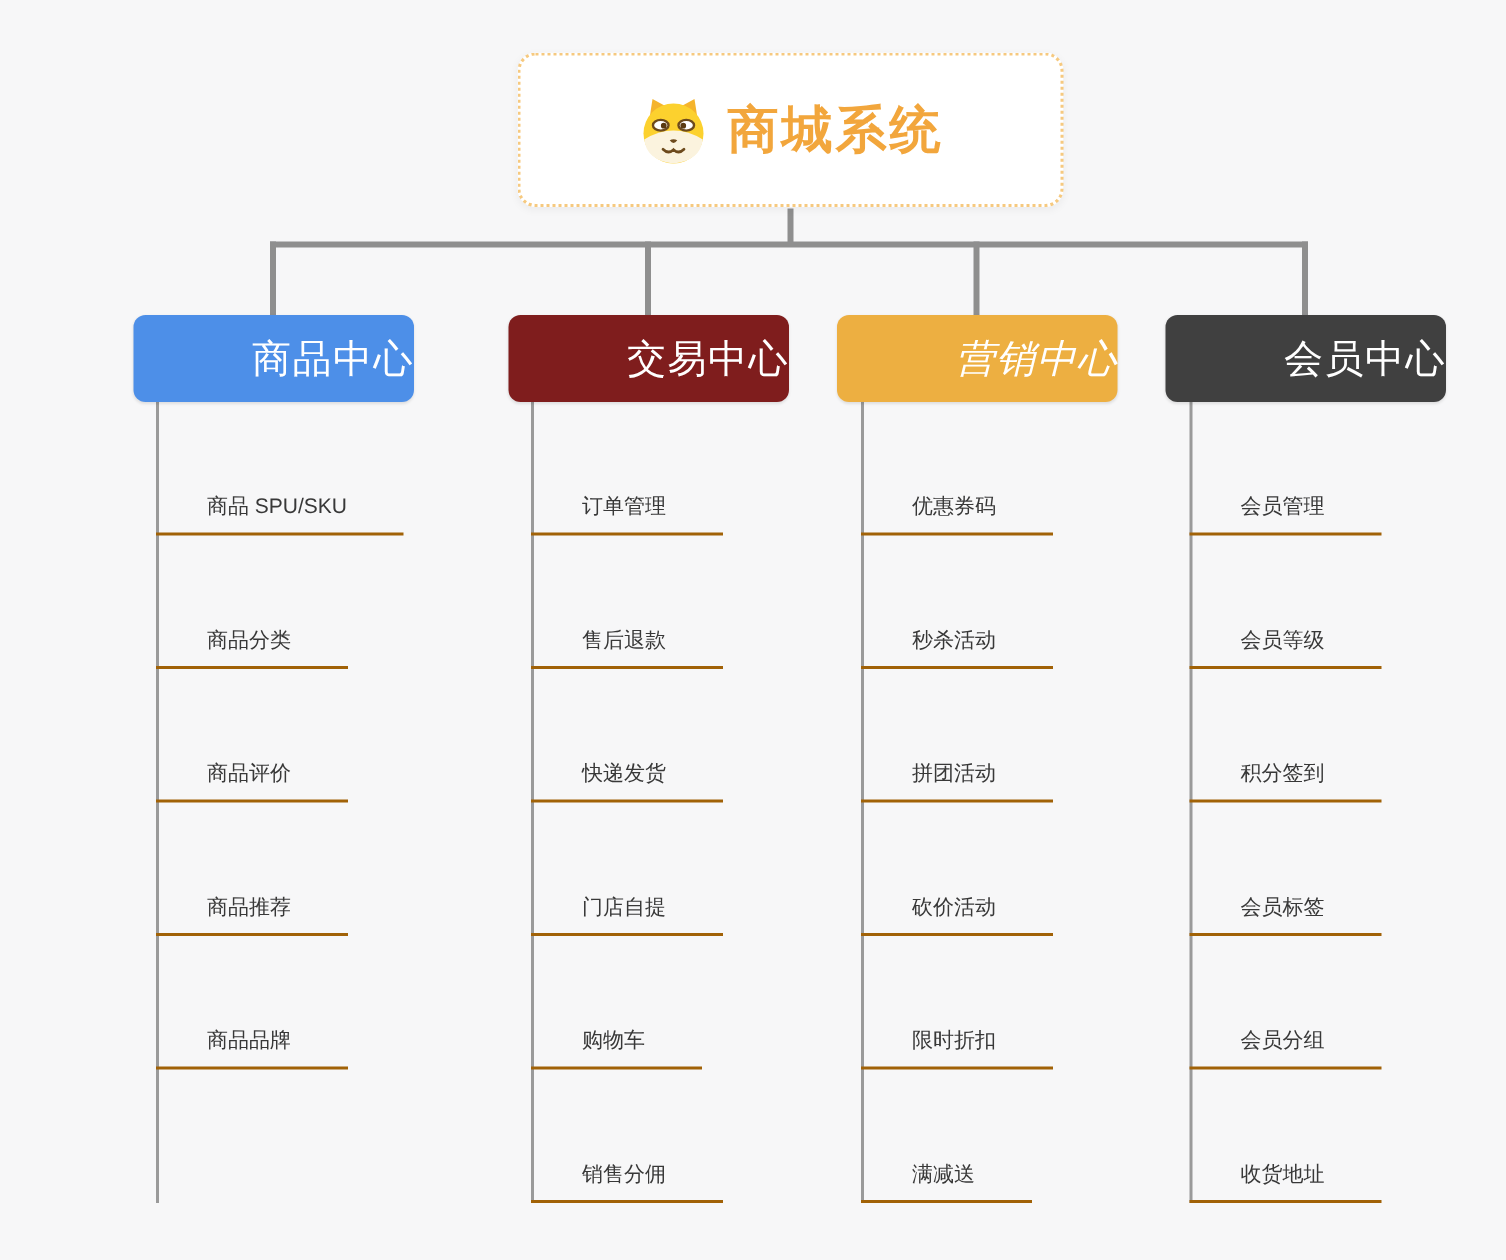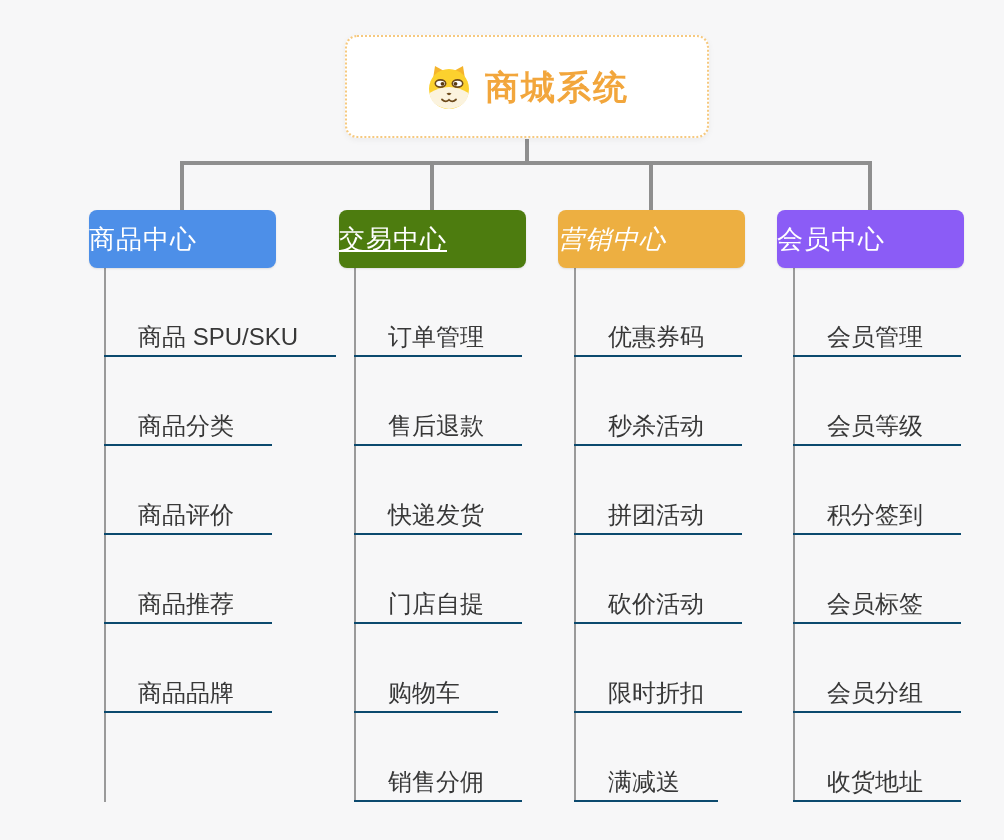--- a/index.html
+++ b/index.html
@@ -67,21 +67,21 @@
 
   
   .branch-node {
     position: absolute;
     top: 210px;
     width: 187px;
     height: 58px;
     border-radius: 8px;
     display: flex;
     align-items: center;
-    justify-content: flex-start;
+    justify-content: flex-end;
     color: #ffffff;
     font-size: 26px;
     letter-spacing: 1px;
     white-space: nowrap;
     box-shadow: 0 1px 2px rgba(0,0,0,0.10);
     cursor: default;
   }
   .branch-node.b0 { left: 57px;  }
   .branch-node.b1 { left: 307px; }
   .branch-node.b2 { left: 526px; font-style: italic; }
@@ -94,25 +94,25 @@
     list-style: none;
   }
   .child-col.c0 { left: 72px;  }
   .child-col.c1 { left: 322px; }
   .child-col.c2 { left: 542px; }
   .child-col.c3 { left: 761px; }
 
   .child-col li {
     display: table;
     margin-top: 57px;
-    font-size: 24px;
+    font-size: 14px;
     line-height: 24px;
     color: #383838;
     padding: 0 38px 6px 34px;
-    border-bottom: 2px solid #0c4a6e;
+    border-bottom: 2px solid #a16207;
     white-space: nowrap;
     cursor: default;
   }
 </style>
 </head>
 <body>
 
 <div class="canvas">
 
   <div class="line stub"></div>
@@ -147,27 +147,27 @@
 
         <path d="M17 36.5 Q20.5 40 24 36.8 Q27.5 40 31 36.5" fill="none" stroke="#6d4a1c" stroke-width="1.8" stroke-linecap="round"></path>
       </svg>
     </span>
     <span class="title" style="color: rgb(242, 166, 60);">商城系统</span>
   </div>
 
   <div class="branch-node b0" style="background-color: rgb(77, 143, 232);">
     <span>商品中心</span>
   </div>
-  <div class="branch-node b1" style="background-color: #4d7c0f; text-decoration: underline;">
+  <div class="branch-node b1" style="background-color: #7f1d1d;">
     <span>交易中心</span>
   </div>
   <div class="branch-node b2" style="background-color: rgb(237, 175, 65);">
     <span>营销中心</span>
   </div>
-  <div class="branch-node b3" style="background-color: #8b5cf6;">
+  <div class="branch-node b3" style="background-color: #404040;">
     <span>会员中心</span>
   </div>
 
   <ul class="child-col c0">
     <li>商品 SPU/SKU</li>
     <li>商品分类</li>
     <li>商品评价</li>
     <li>商品推荐</li>
     <li>商品品牌</li>
   </ul>

